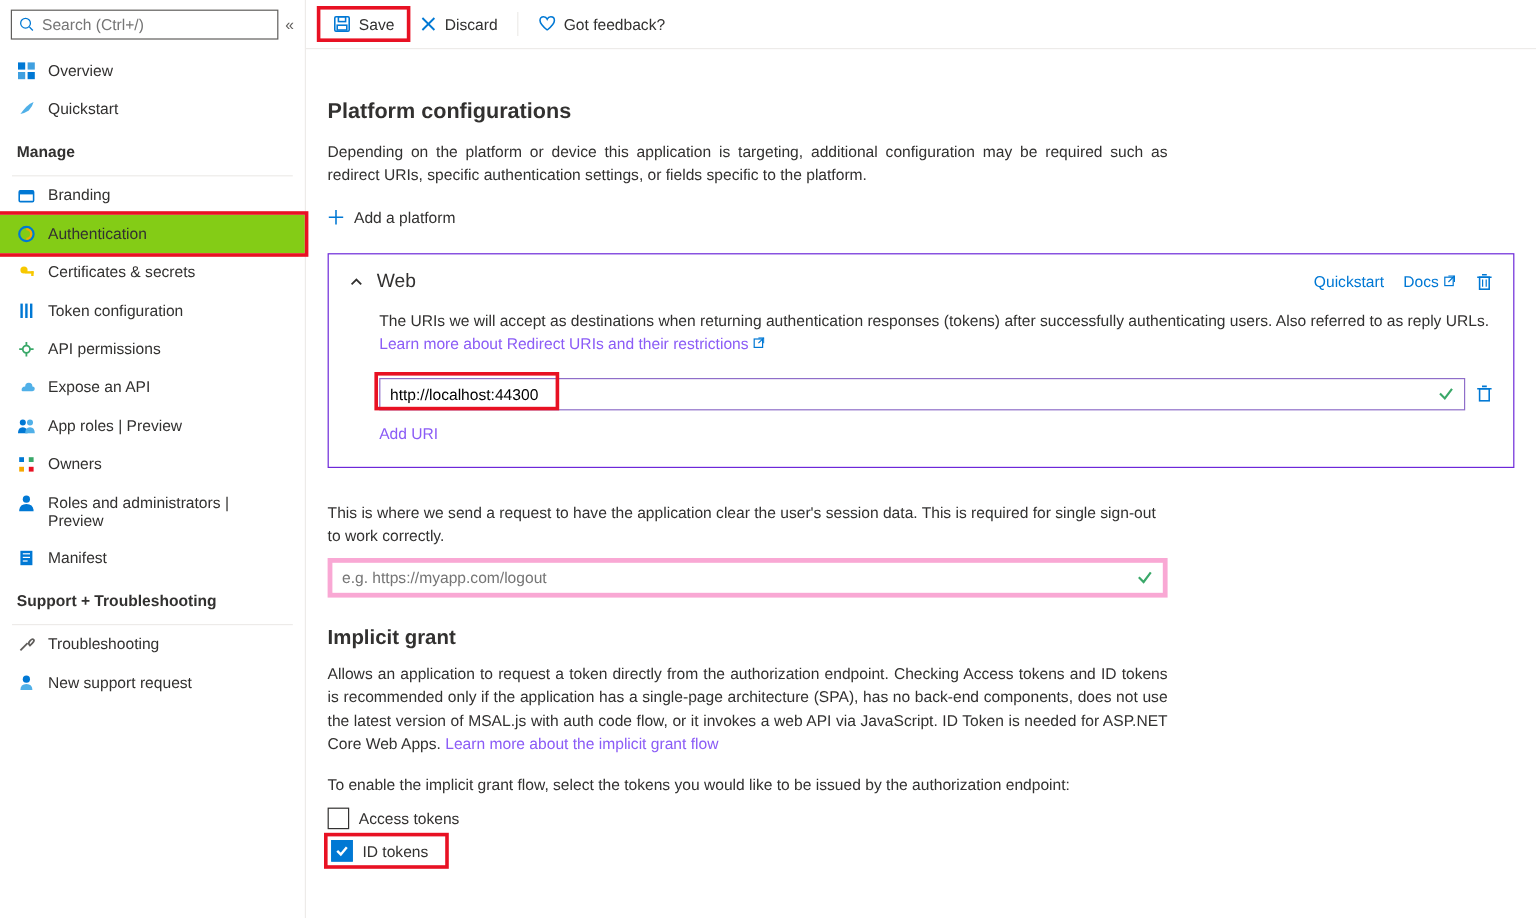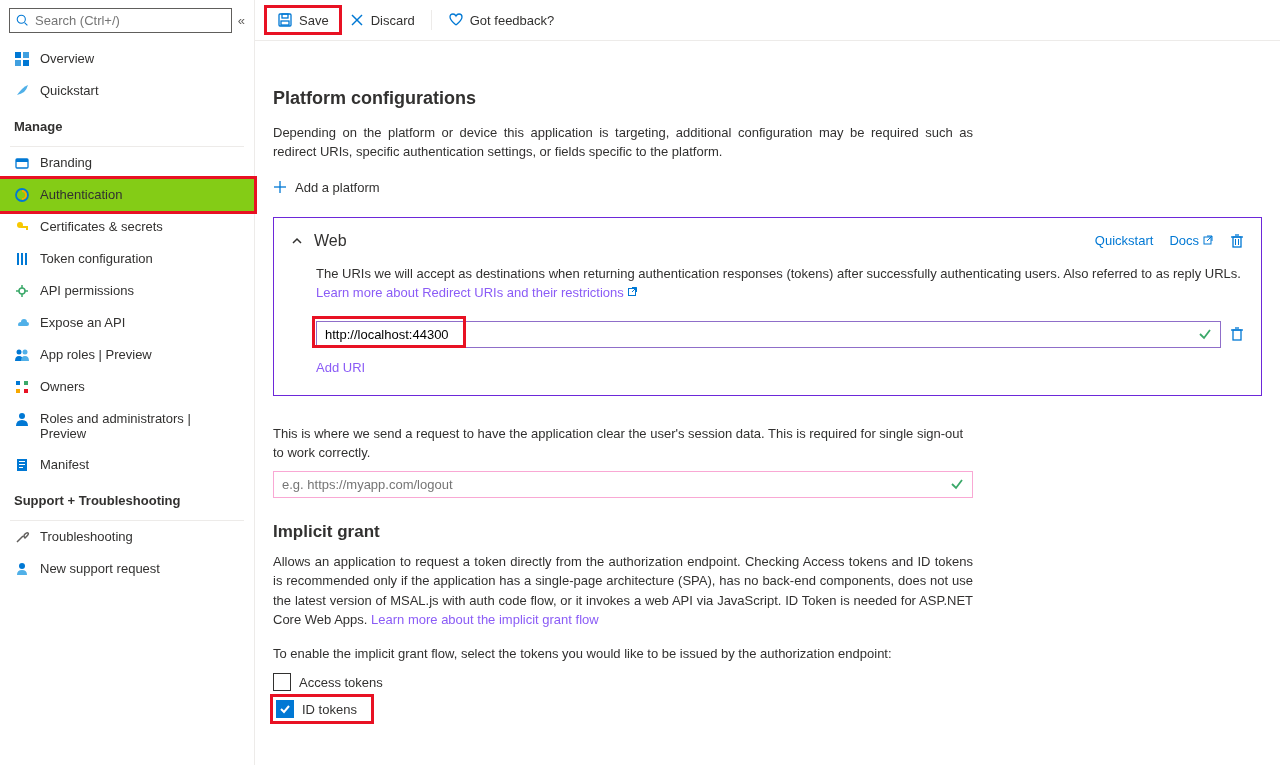--- a/index.html
+++ b/index.html
@@ -42,21 +42,21 @@
   .card-header-right { display:flex; align-items:center; gap:16px;}
   .card-link { color:#0078d4; font-size:13px; cursor:pointer; display:flex; align-items:center; gap:3px;}
   
   .uri-box { margin-left:26px; }
   .uri-desc { font-size:13px; line-height:1.5; margin-bottom:18px; max-width: 940px;}
   
   .input-row { display:flex; align-items:center; gap:8px; margin-bottom:12px;}
   .uri-input { flex:1; border:1px solid #8f6ec9; padding: 5px 8px; font-size:13px; display:flex; align-items:center; justify-content:space-between;}
   .uri-input input { border:none; outline:none; flex:1; font-size:13px;}
   
-  .logout-input { width:700px; border:1px solid #f9a8d4; padding:5px 8px; font-size:13px; display:flex; align-items:center; justify-content:space-between; margin-top:8px;}
+  .logout-input { width:700px; border:4px solid #f9a8d4; padding:5px 8px; font-size:13px; display:flex; align-items:center; justify-content:space-between; margin-top:8px;}
   .logout-input input { border:none; outline:none; flex:1; font-size:13px; color:#605e5c;}
   
   .checkbox-row { display:flex; align-items:center; gap:8px; margin-top:10px; font-size:13px;}
   .cb { width:18px; height:18px; border:1px solid #323130; display:flex; align-items:center; justify-content:center; cursor:pointer;}
   .cb.checked { background:#0078d4; border-color:#0078d4; color:#fff;}
   
   .section { margin-bottom: 24px; }
   
   
   .hl-red { outline: 3px solid #e81123; outline-offset: -1px; }

